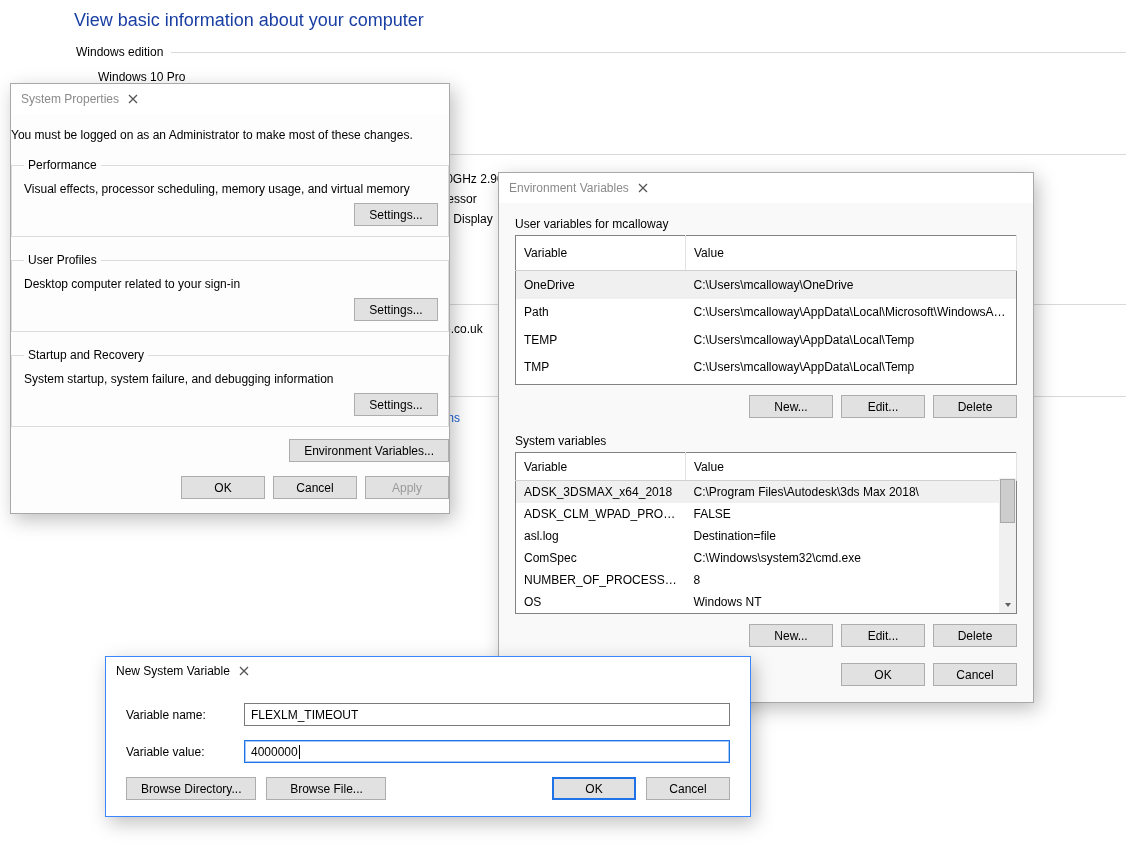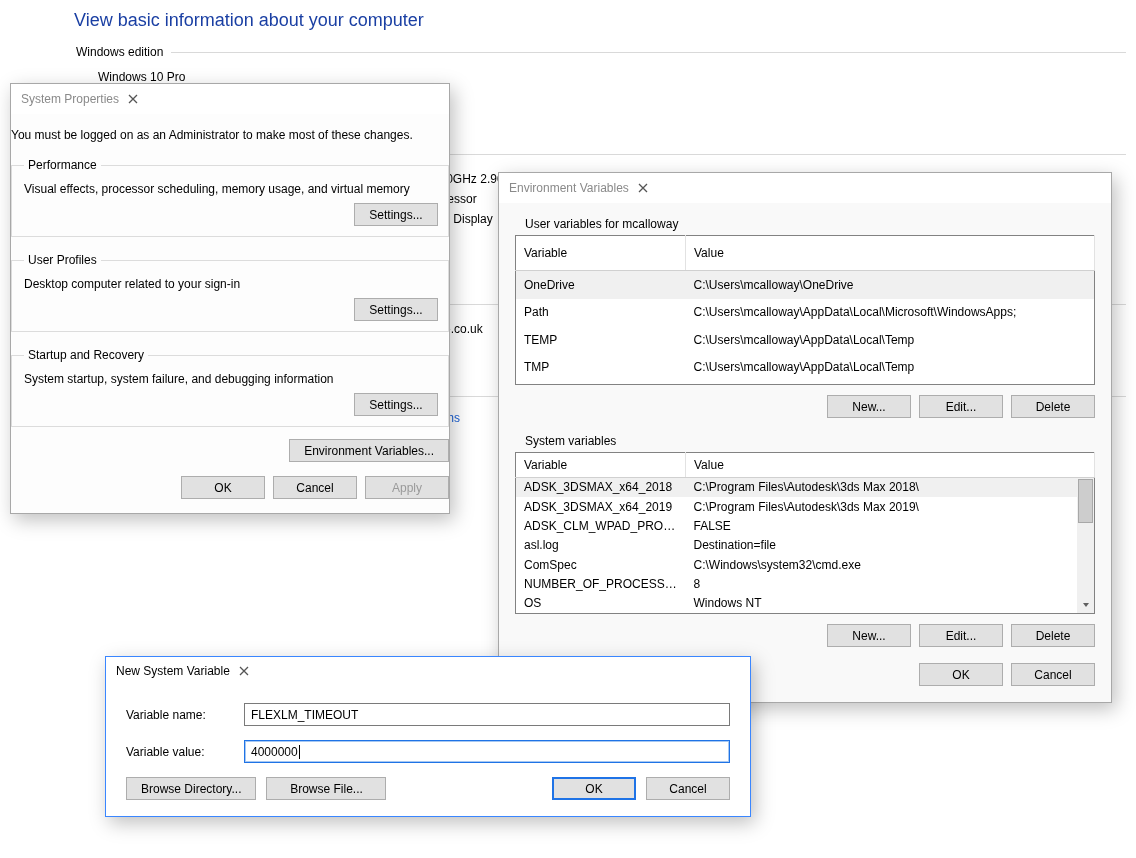--- a/index.html
+++ b/index.html
@@ -46,23 +46,23 @@
   .group-desc{font-size:12px}
   .btn{display:inline-flex;align-items:center;justify-content:center;
     min-width:84px;height:23px;border:1px solid #adadad;background:#e1e1e1;
     font-size:12px;padding:0 14px;cursor:pointer}
   .btn.disabled{color:#9a9a9a;cursor:default}
   .group .right-btn{position:absolute;right:10px;bottom:10px}
   .sp-btnrow{display:flex;justify-content:flex-end;gap:8px;margin-top:6px}
   .envrow{display:flex;justify-content:flex-end;margin:4px 0 14px}
 
   
-  #envwin{left:498px;top:172px;width:614px}
+  #envwin{left:498px;top:172px;width:536px}
   #env-body{padding:14px 16px 16px}
-  .ev-caption{margin:0 0 4px 10px;font-size:12px}
+  .ev-caption{margin:0 0 4px 0;font-size:12px}
   .ev-table{border:1px solid #828282;background:#fff;width:100%;
     border-collapse:collapse;table-layout:fixed}
   .ev-head th{border-bottom:1px solid #d0d0d0;text-align:left;font-weight:400;
     padding:4px 8px;border-right:1px solid #e2e2e2;background:#fff}
   .ev-cell{padding:2px 8px;white-space:nowrap;overflow:hidden;text-overflow:ellipsis}
   tr.sel td{background:#f0f0f0}
   .ev-wrap{position:relative;margin-bottom:10px}
   .ev-scroll{position:absolute;right:1px;top:26px;bottom:1px;width:17px;
     background:#f0f0f0;display:flex;flex-direction:column;justify-content:space-between;
     align-items:center}
@@ -232,24 +232,20 @@
           <th>Variable</th>
           <th>Value</th>
         </tr>
         </tbody>
           <tbody id="svbody">
             <tr class="sel">
               <td class="ev-cell">ADSK_3DSMAX_x64_2018</td>
               <td class="ev-cell">C:\Program Files\Autodesk\3ds Max 2018\</td>
             </tr>
             <tr class="">
-              <td class="ev-cell">ADSK_3DSMAX_x64_2019</td>
-              <td class="ev-cell">C:\Program Files\Autodesk\3ds Max 2019\</td>
-            </tr>
-            <tr class="">
               <td class="ev-cell">ADSK_CLM_WPAD_PROXY_...</td>
               <td class="ev-cell">FALSE</td>
             </tr>
             <tr class="">
               <td class="ev-cell">asl.log</td>
               <td class="ev-cell">Destination=file</td>
             </tr>
             <tr class="">
               <td class="ev-cell">ComSpec</td>
               <td class="ev-cell">C:\Windows\system32\cmd.exe</td>

